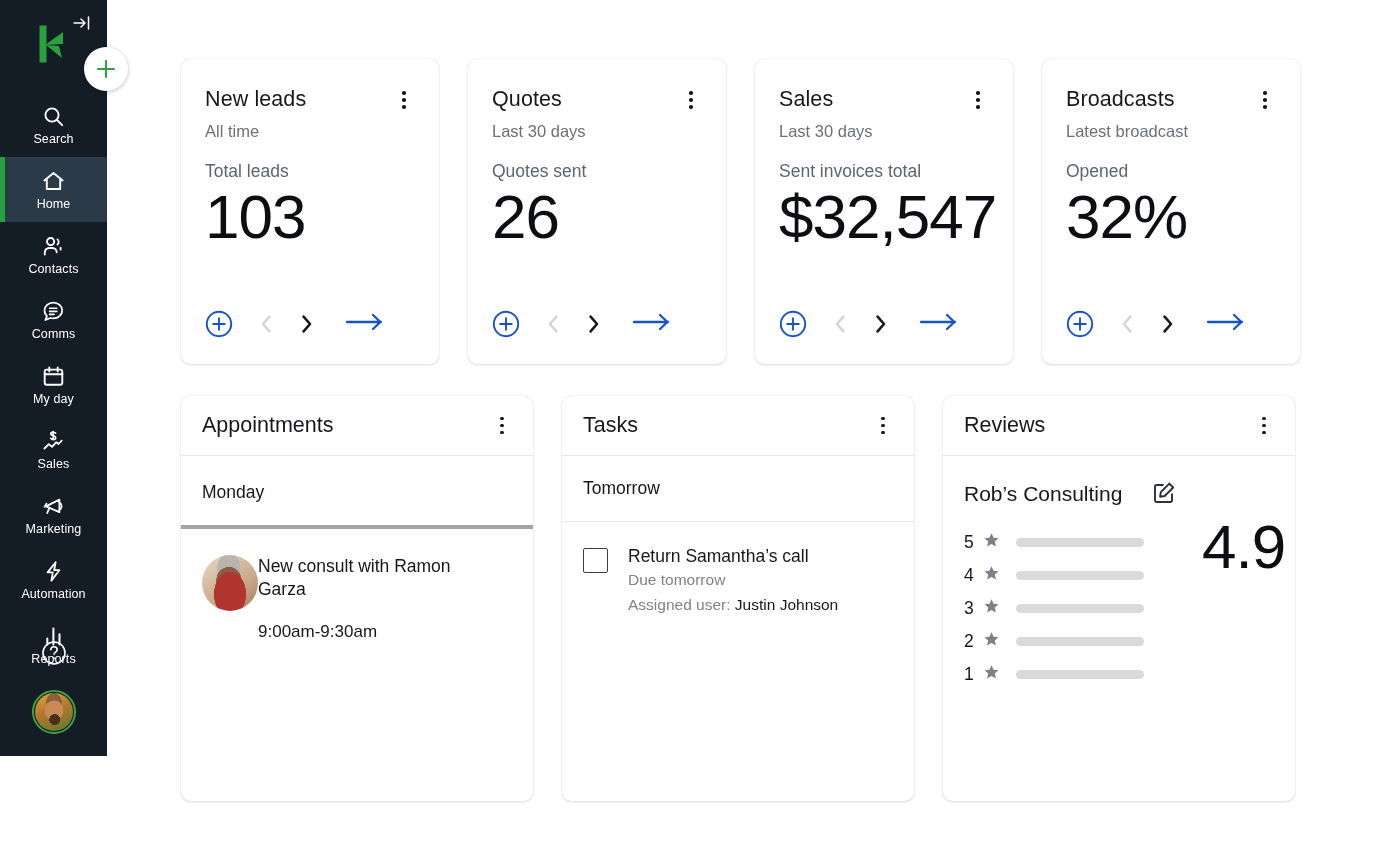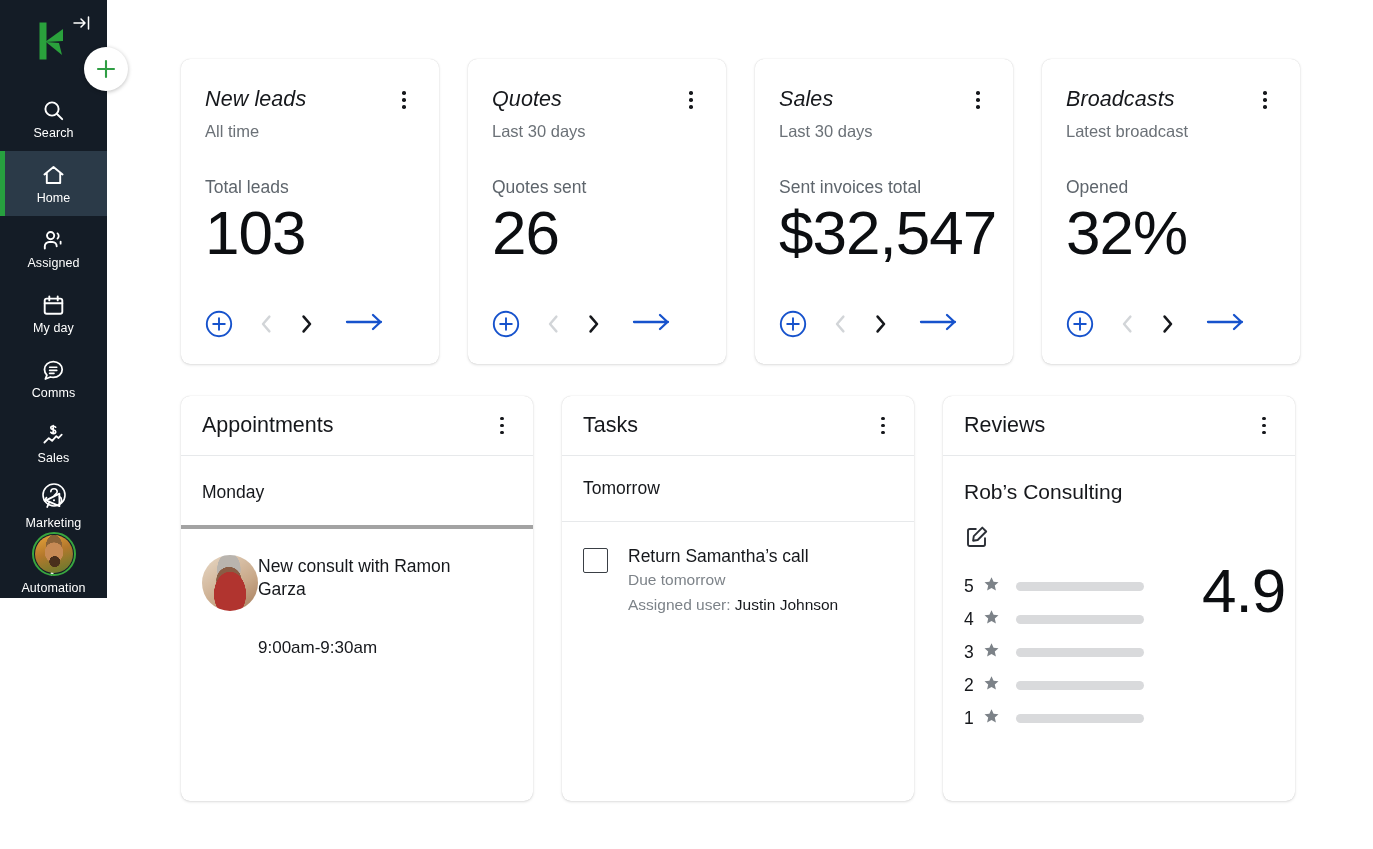--- a/index.html
+++ b/index.html
@@ -6,21 +6,21 @@
   html, body {
     width: 1373px; height: 849px;
     background: #ffffff;
     font-family: "Liberation Sans", "DejaVu Sans", sans-serif;
     overflow: hidden;
   }
   .app { display: flex; width: 1373px; height: 849px; }
 
   
   .sidebar {
-    width: 107px; height: 598px;
+    width: 107px; height: 756px;
     background: #141c26;
     position: relative;
     flex: 0 0 107px;
     display: flex; flex-direction: column; align-items: center;
   }
   .collapse-btn {
     position: absolute; top: 12px; right: 14px;
     width: 22px; height: 22px; cursor: pointer;
     display: flex; align-items: center; justify-content: center;
   }
@@ -71,27 +71,27 @@
 
   
   .main { flex: 1; background: #fff; padding: 59px 0 0 74px; position: relative; }
 
   .stat-row { display: flex; gap: 29px; }
   .card {
     background: #fff; border-radius: 9px;
     box-shadow: 0 1px 3px rgba(0,0,0,.13), 0 0 1px rgba(0,0,0,.18);
   }
   .stat-card { width: 258px; height: 305px; padding: 28px 24px 0 24px; position: relative; }
-  .card-head { display: flex; justify-content: space-between; align-items: flex-start; font-style: italic; }
+  .card-head { display: flex; justify-content: space-between; align-items: flex-start; }
   .card-title { font-size: 21.5px; color: #16181c; font-weight: 400; letter-spacing: .1px; }
   .kebab { width: 22px; height: 26px; display: flex; flex-direction: column;
     align-items: center; justify-content: center; gap: 3.5px; cursor: pointer; flex: 0 0 auto; }
   .kebab i { width: 3.6px; height: 3.6px; border-radius: 50%; background: #16181c; display: block; }
   .card-sub { font-size: 16.5px; color: #6b7177; margin-top: 9px; }
-  .metric-label { font-size: 17.5px; color: #5e656c; margin-top: 36px; }
+  .metric-label { font-size: 17.5px; color: #5e656c; margin-top: 20px; }
   .metric-value { font-size: 62px; color: #0c0e11; font-weight: 400;
     letter-spacing: -1px; line-height: 1.07; margin-top: 2px; }
   .card-nav {
     position: absolute; left: 24px; bottom: 26px;
     display: flex; align-items: center; gap: 26px;
   }
   .nav-plus { width: 28px; height: 28px; cursor: pointer; }
   .chev { cursor: pointer; width: 14px; display: flex; justify-content: center; }
   .go-arrow { cursor: pointer; margin-left: 6px; }
 
@@ -114,41 +114,41 @@
   .appt-item { display: flex; padding: 26px 21px 0 21px; }
   .appt-avatar {
     width: 56px; height: 56px; border-radius: 50%; flex: 0 0 56px; overflow: hidden;
     background:
       radial-gradient(ellipse at 50% 70%, #b1342f 0 40%, rgba(0,0,0,0) 41%),
       radial-gradient(ellipse at 48% 45%, #8a5c44 0 30%, rgba(0,0,0,0) 31%),
       radial-gradient(ellipse at 48% 26%, #b9b4ae 0 28%, rgba(0,0,0,0) 29%),
       linear-gradient(145deg, #e8d9c6 0%, #c9a98a 60%, #a57b5a 100%);
   }
   .appt-title { font-size: 17.5px; color: #16181c; line-height: 1.33; max-width: 225px; }
-  .appt-time { font-size: 17px; color: #16181c; margin-top: 36px; }
+  .appt-time { font-size: 17px; color: #16181c; margin-top: 20px; }
 
   .task-day {
     font-size: 17.5px; color: #16181c; padding: 22px 21px;
     border-bottom: 1px solid #e7e9eb;
   }
   .task-item { display: flex; gap: 20px; padding: 24px 21px 0 21px; }
   .task-check {
     width: 25px; height: 25px; border: 1.6px solid #3a3f45;
     border-radius: 2px; background: #fff; flex: 0 0 25px; cursor: pointer; margin-top: 2px;
   }
   .task-name { font-size: 17.5px; color: #16181c; }
   .task-due { font-size: 15.5px; color: #7d8389; margin-top: 4px; }
   .task-assign { font-size: 15.5px; color: #7d8389; margin-top: 7px; }
   .task-assign b { color: #16181c; font-weight: 400; }
   .task-spacer { flex: 1; }
   .task-day2 { font-size: 17.5px; color: #16181c; padding: 0 21px 22px 21px;
     border-bottom: 1px solid #e7e9eb; }
 
   .rev-body { padding: 24px 21px 0 21px; position: relative; }
-  .rev-biz-row { display: flex; align-items: flex-start; gap: 20px; flex-direction: column; }
+  .rev-biz-row { display: flex; align-items: flex-end; gap: 29px; }
   .rev-biz { font-size: 21px; color: #16181c; }
   .edit-icon { cursor: pointer; display: flex; }
   .rating-area { display: flex; margin-top: 22px; align-items: flex-start; }
   .bars { display: flex; flex-direction: column; gap: 12px; padding-top: 4px; }
   .bar-row { display: flex; align-items: center; gap: 8px; }
   .bar-num { font-size: 17.5px; color: #16181c; width: 11px; }
   .bar-track {
     width: 128px; height: 9px; border-radius: 5px; background: #d9dadc;
     margin-left: 8px; overflow: hidden;
   }
@@ -206,41 +206,41 @@
       </div>
 
       <div class="nav-item">
         <span class="nav-icon">
           <svg width="25" height="25" viewBox="0 0 25 25" fill="none">
             <circle cx="9.6" cy="7.6" r="3.6" stroke="#fff" stroke-width="1.9"></circle>
             <path d="M3.8 20.5v-2.2c0-2.4 2-4.3 4.4-4.3h3.2c2.4 0 4.3 1.9 4.3 4.3" stroke="#fff" stroke-width="1.9" stroke-linecap="round"></path>
             <path d="M16.5 5.4a3.4 3.4 0 010 5.2M19.6 13.6v2.1" stroke="#fff" stroke-width="1.8" stroke-linecap="round"></path>
           </svg>
         </span>
-        <span class="nav-label">Assigned</span>
+        <span class="nav-label">Contacts</span>
+      </div>
+
+      <div class="nav-item">
+        <span class="nav-icon">
+          <svg width="25" height="25" viewBox="0 0 25 25" fill="none">
+            <path d="M12.3 3.6c4.9 0 8.9 3.5 8.9 7.9s-4 7.9-8.9 7.9c-1 0-2-.1-2.9-.4l-5 2 1.5-3.8c-1.5-1.4-2.4-3.4-2.4-5.7 0-4.4 4-7.9 8.8-7.9z" stroke="#fff" stroke-width="1.8" stroke-linejoin="round"></path>
+            <path d="M8.6 9.3h7.2M8.6 12.4h7.2M8.6 15.4h4.4" stroke="#fff" stroke-width="1.6" stroke-linecap="round"></path>
+          </svg>
+        </span>
+        <span class="nav-label">Comms</span>
       </div>
 
       <div class="nav-item">
         <span class="nav-icon">
           <svg width="25" height="25" viewBox="0 0 25 25" fill="none">
             <rect x="3.7" y="5.6" width="17.6" height="15.2" rx="2" stroke="#fff" stroke-width="1.9"></rect>
             <path d="M3.7 10.2h17.6M8.3 3.4v4M16.7 3.4v4" stroke="#fff" stroke-width="1.9" stroke-linecap="round"></path>
           </svg>
         </span>
         <span class="nav-label">My day</span>
-      </div>
-
-      <div class="nav-item">
-        <span class="nav-icon">
-          <svg width="25" height="25" viewBox="0 0 25 25" fill="none">
-            <path d="M12.3 3.6c4.9 0 8.9 3.5 8.9 7.9s-4 7.9-8.9 7.9c-1 0-2-.1-2.9-.4l-5 2 1.5-3.8c-1.5-1.4-2.4-3.4-2.4-5.7 0-4.4 4-7.9 8.8-7.9z" stroke="#fff" stroke-width="1.8" stroke-linejoin="round"></path>
-            <path d="M8.6 9.3h7.2M8.6 12.4h7.2M8.6 15.4h4.4" stroke="#fff" stroke-width="1.6" stroke-linecap="round"></path>
-          </svg>
-        </span>
-        <span class="nav-label">Comms</span>
       </div>
 
       <div class="nav-item">
         <span class="nav-icon">
           <svg width="25" height="25" viewBox="0 0 25 25" fill="none">
             <path d="M12.2 2.6v7.2M14.6 4.2c-.6-.8-1.6-1.2-2.5-1.2-1.3 0-2.3.8-2.3 1.9 0 2.4 4.9 1.4 4.9 3.8 0 1.1-1 1.9-2.4 1.9-1 0-2-.5-2.5-1.3" stroke="#fff" stroke-width="1.7" stroke-linecap="round"></path>
             <path d="M3.4 19.5l4.4-4.3 3.3 2.6 4.2-4.6 2.2 1.8 3.2-3.4" stroke="#fff" stroke-width="1.8" stroke-linecap="round" stroke-linejoin="round"></path>
           </svg>
         </span>
         <span class="nav-label">Sales</span>

